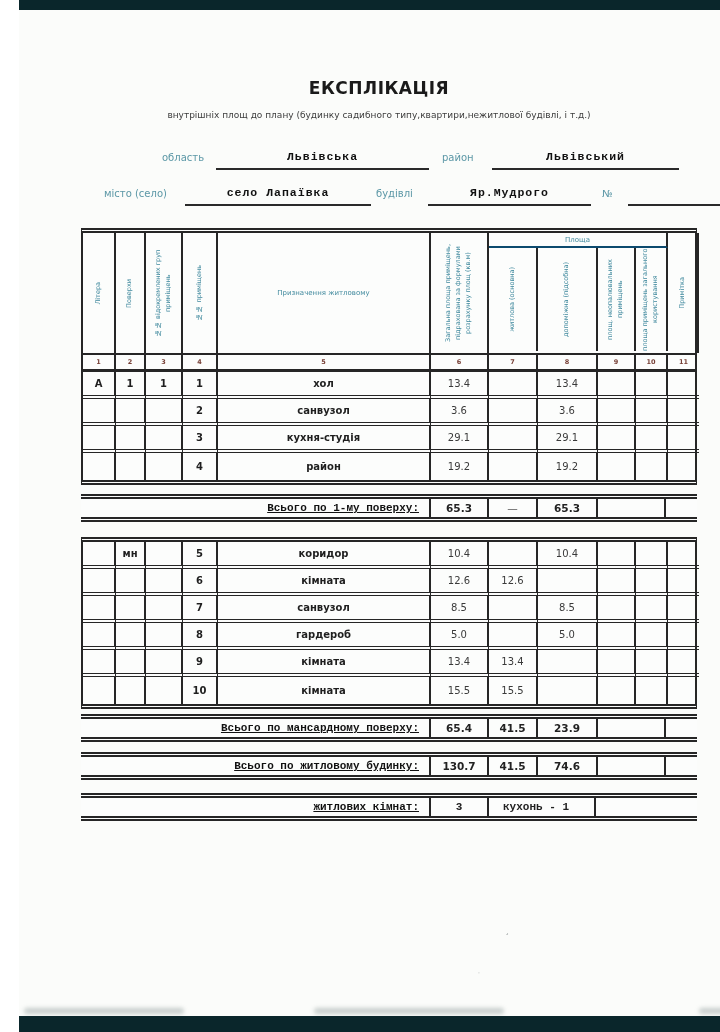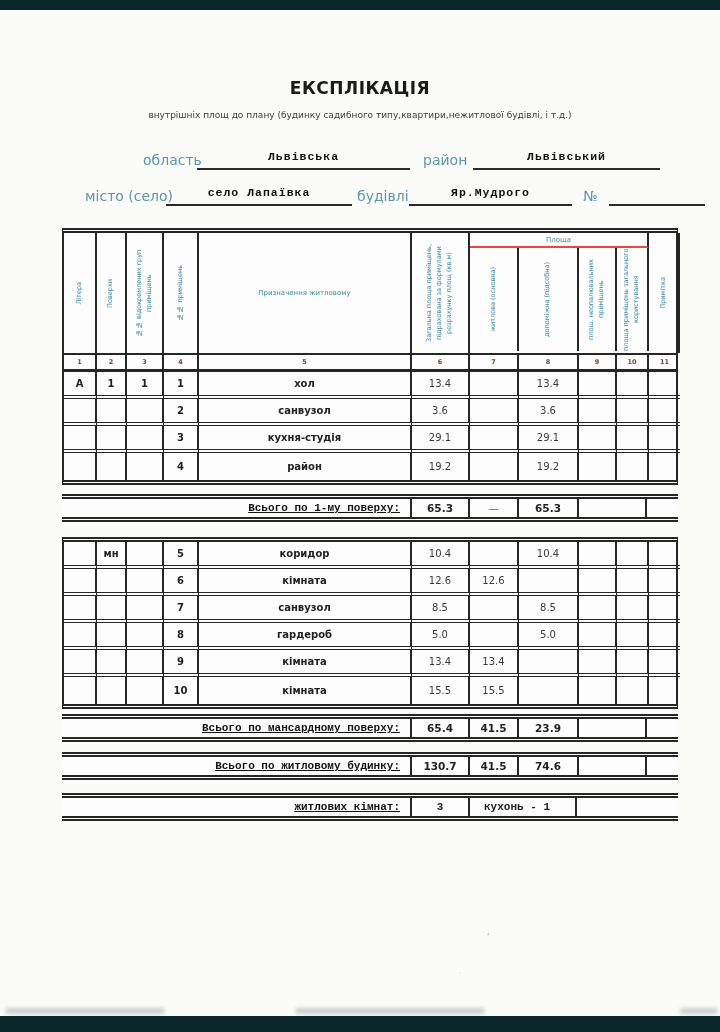--- a/index.html
+++ b/index.html
@@ -1,46 +1,46 @@
 <!DOCTYPE html>
 <html><head>
 <meta charset="utf-8">
 <style>
   html,body{margin:0;padding:0;}
   body{width:720px;height:1032px;background:#ffffff;position:relative;overflow:hidden;
        font-family:"DejaVu Sans",sans-serif;color:#222;}
-  .paper{position:absolute;inset:0;background:#fbfcfa;}
+  .paper{position:absolute;inset:0;background:#fbfcfa;margin-left:19px;}
   .topbar{position:absolute;left:0;top:0;width:720px;height:10px;background:#0a262b;}
   .botbar{position:absolute;left:0;top:1016px;width:720px;height:16px;background:#0a262b;}
   .smudge{position:absolute;height:6px;background:rgba(70,90,90,.28);filter:blur(2px);border-radius:3px;}
   .mark{position:absolute;color:#9aa0a0;font-size:9px;}
 
   .title{position:absolute;left:0;top:78px;width:720px;text-align:center;
          font-size:17px;font-weight:bold;letter-spacing:.5px;color:#1a1a1a;}
   .subtitle{position:absolute;left:0;top:110px;width:720px;text-align:center;
             font-size:9px;color:#3c3c3c;}
 
-  .flabel{position:absolute;font-size:14px;color:#5b97a6;}
+  .flabel{position:absolute;font-size:10px;color:#5b97a6;}
   .fline{position:absolute;height:2px;background:#2a2a2a;}
   .fval{position:absolute;font-family:"Liberation Mono","DejaVu Sans Mono",monospace;
         font-weight:bold;font-size:11.5px;color:#111;text-align:center;letter-spacing:1px;}
 
   
   .tbl{position:absolute;left:62px;width:616px;box-sizing:border-box;
        border:2px solid #262626;border-top:5px double #262626;border-bottom:5px double #262626;
        background:#fcfdfc;}
   .grid{display:grid;grid-template-columns:33px 30px 37px 35px 213px 58px 49px 60px 38px 32px 31px;}
   .cell{box-sizing:border-box;border-right:2px solid #262626;display:flex;
         align-items:center;justify-content:center;overflow:hidden;}
   .grid .cell:nth-child(11n){border-right:none;}
   .hdr{height:120px;border-bottom:2px solid #262626;}
   .hdr .cell{height:120px;}
   .hdr .grp{height:120px;border-right:none;padding:0;display:block;}
   .grpin{display:grid;grid-template-columns:49px 60px 38px 32px;}
-  .grplab{box-sizing:border-box;height:15px;border-bottom:2px solid #ef4444;border-right:2px solid #262626;
+  .grplab{box-sizing:border-box;height:15px;border-bottom:2px solid #0c4a6e;border-right:2px solid #262626;
           grid-column:1/5;display:flex;align-items:center;justify-content:center;
           font-size:7px;color:#418a9e;}
   .grpin .vc{height:103px;}
   .grpin .vc:nth-child(5){border-right:2px solid #262626;}
   .vtext{writing-mode:vertical-rl;transform:rotate(180deg);font-size:6.5px;line-height:1.5;
          color:#418a9e;text-align:center;max-height:112px;}
   .htext{font-size:7px;color:#418a9e;text-align:center;padding:0 6px;}
   .vc{box-sizing:border-box;border-right:2px solid #262626;display:flex;align-items:center;justify-content:center;overflow:hidden;}
   .nums{border-bottom:3px solid #262626;}
   .nums .cell{height:14px;font-size:6.5px;font-weight:bold;color:#774036;}

